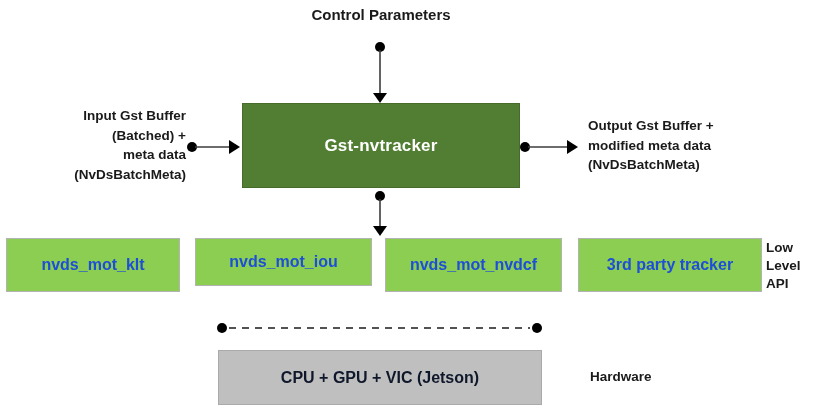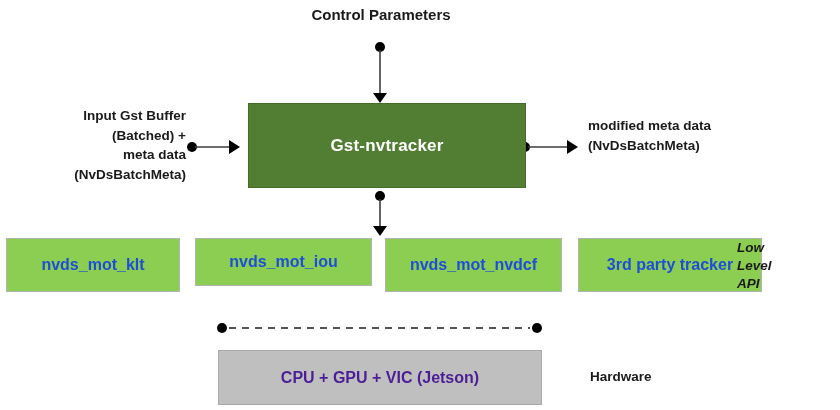--- a/index.html
+++ b/index.html
@@ -11,21 +11,21 @@
   }
   html,body{margin:0;padding:0;background:#fff;}
   .canvas{
     position:relative;width:840px;height:410px;background:#ffffff;
     font-family:"Liberation Sans", sans-serif;color:var(--text);overflow:hidden;
   }
   .abs{position:absolute;}
   .box{display:flex;align-items:center;justify-content:center;box-sizing:border-box;text-align:center;}
   .main-box{background:var(--dark-green);border:1px solid #466b2b;color:#ffffff;font-size:17px;font-weight:600;letter-spacing:.2px;}
   .lg-box{background:var(--light-green);border:1px solid #b3b3b3;color:#1d4ed8;font-size:16px;font-weight:600;}
-  .hw-box{background:var(--gray-box);border:1px solid #aaaaaa;color:#4c1d95;font-size:16px;font-weight:600;}
+  .hw-box{background:var(--gray-box);border:1px solid #aaaaaa;color:#0f172a;font-size:16px;font-weight:600;}
   .title{font-size:15px;font-weight:600;text-align:center;}
   .side-label{font-size:13.5px;font-weight:600;line-height:19.5px;}
   .right-align{text-align:right;}
   .left-align{text-align:left;}
   .annot{font-size:13.5px;font-weight:600;line-height:18px;}
   svg.overlay{position:absolute;left:0;top:0;pointer-events:none;}
   .conn-line{stroke:#3d3d3d;stroke-width:1.6;fill:none;}
   .conn-dot{fill:var(--connector);}
   .conn-arrow{fill:var(--connector);}
   .dash-line{stroke:#1a1a1a;stroke-width:1.7;stroke-dasharray:7 6;fill:none;}
@@ -63,50 +63,51 @@
 
     <g>
       <circle class="conn-dot" cx="222" cy="328" r="5"></circle>
       <line class="dash-line" x1="229" y1="328" x2="530" y2="328"></line>
       <circle class="conn-dot" cx="537" cy="328" r="5"></circle>
     </g>
   </svg>
 
   <div class="abs title" style="left:242px;top:6px;width:278px;">Control Parameters</div>
 
-  <div class="abs box main-box" style="left:242px;top:103px;width:278px;height:85px;margin-left:6px;">
+  <div class="abs box main-box" style="left:242px;top:103px;width:278px;height:85px;">
     <span>Gst-nvtracker</span>
   </div>
 
   <div class="abs side-label right-align" style="left:22px;top:106px;width:164px;">
     <div>Input Gst Buffer</div>
     <div>(Batched) +</div>
     <div>meta data</div>
     <div>(NvDsBatchMeta)</div>
   </div>
 
   <div class="abs side-label left-align" style="left:588px;top:116px;width:210px;">
+    <div>Output Gst Buffer +</div>
     <div>modified meta data</div>
     <div>(NvDsBatchMeta)</div>
   </div>
 
   <div class="abs box lg-box" style="left:6px;top:238px;width:174px;height:54px;">
     <span>nvds_mot_klt</span>
   </div>
   <div class="abs box lg-box" style="left:195px;top:238px;width:177px;height:48px;">
     <span>nvds_mot_iou</span>
   </div>
   <div class="abs box lg-box" style="left:385px;top:238px;width:177px;height:54px;">
     <span>nvds_mot_nvdcf</span>
   </div>
   <div class="abs box lg-box" style="left:578px;top:238px;width:184px;height:54px;">
     <span>3rd party tracker</span>
   </div>
 
-  <div class="abs annot left-align" style="left:737px;top:239px;width:55px;font-style:italic;">
+  <div class="abs annot left-align" style="left:766px;top:239px;width:55px;">
     <div>Low</div>
     <div>Level</div>
     <div>API</div>
   </div>
 
   <div class="abs box hw-box" style="left:218px;top:350px;width:324px;height:55px;">
     <span>CPU + GPU + VIC (Jetson)</span>
   </div>
 
   <div class="abs annot" style="left:590px;top:368px;">Hardware</div>

